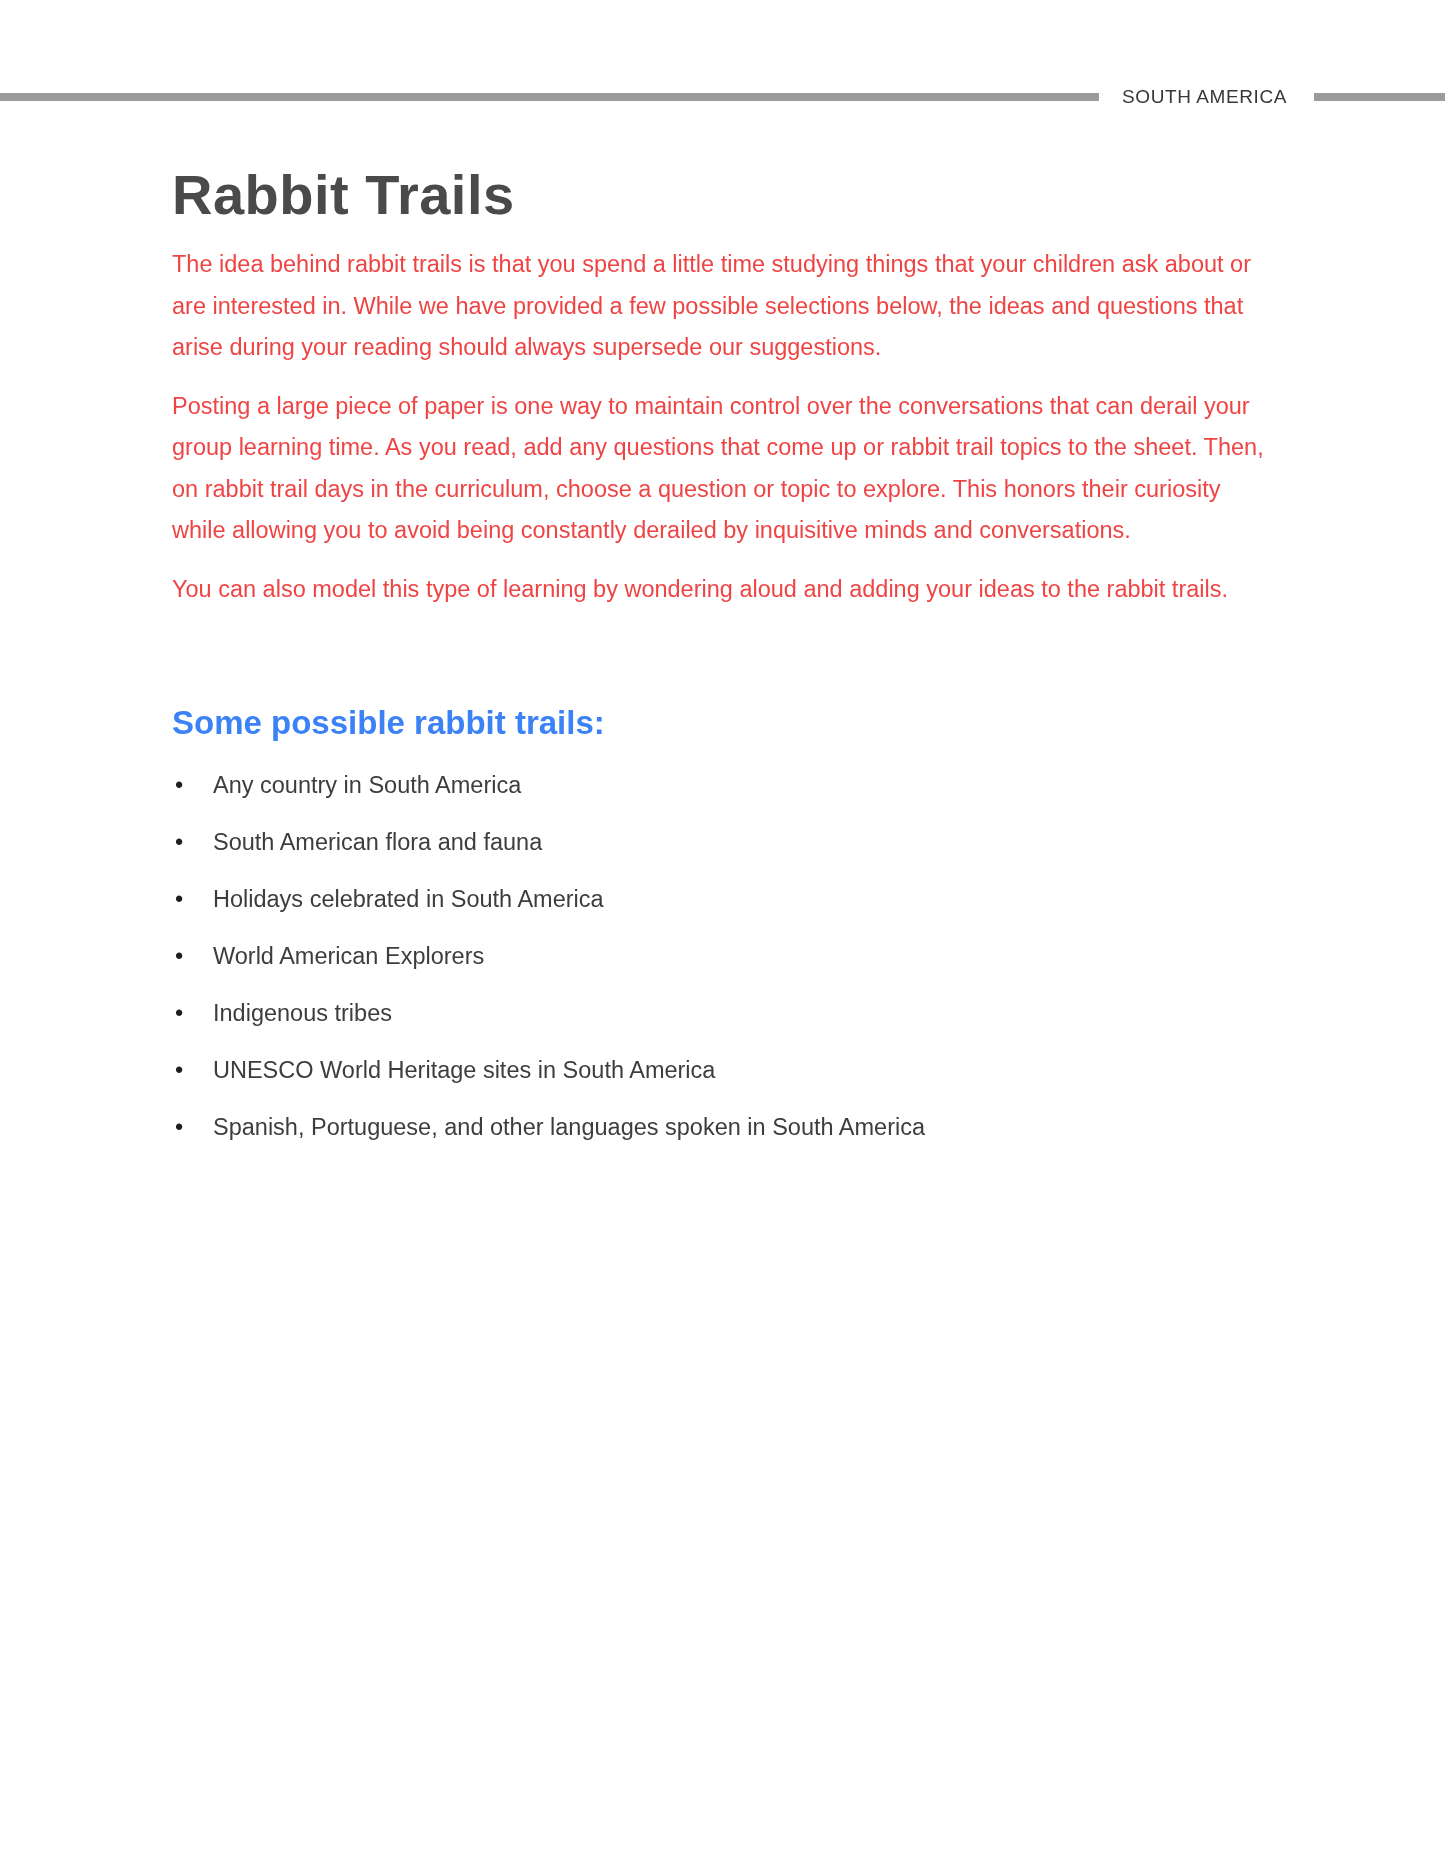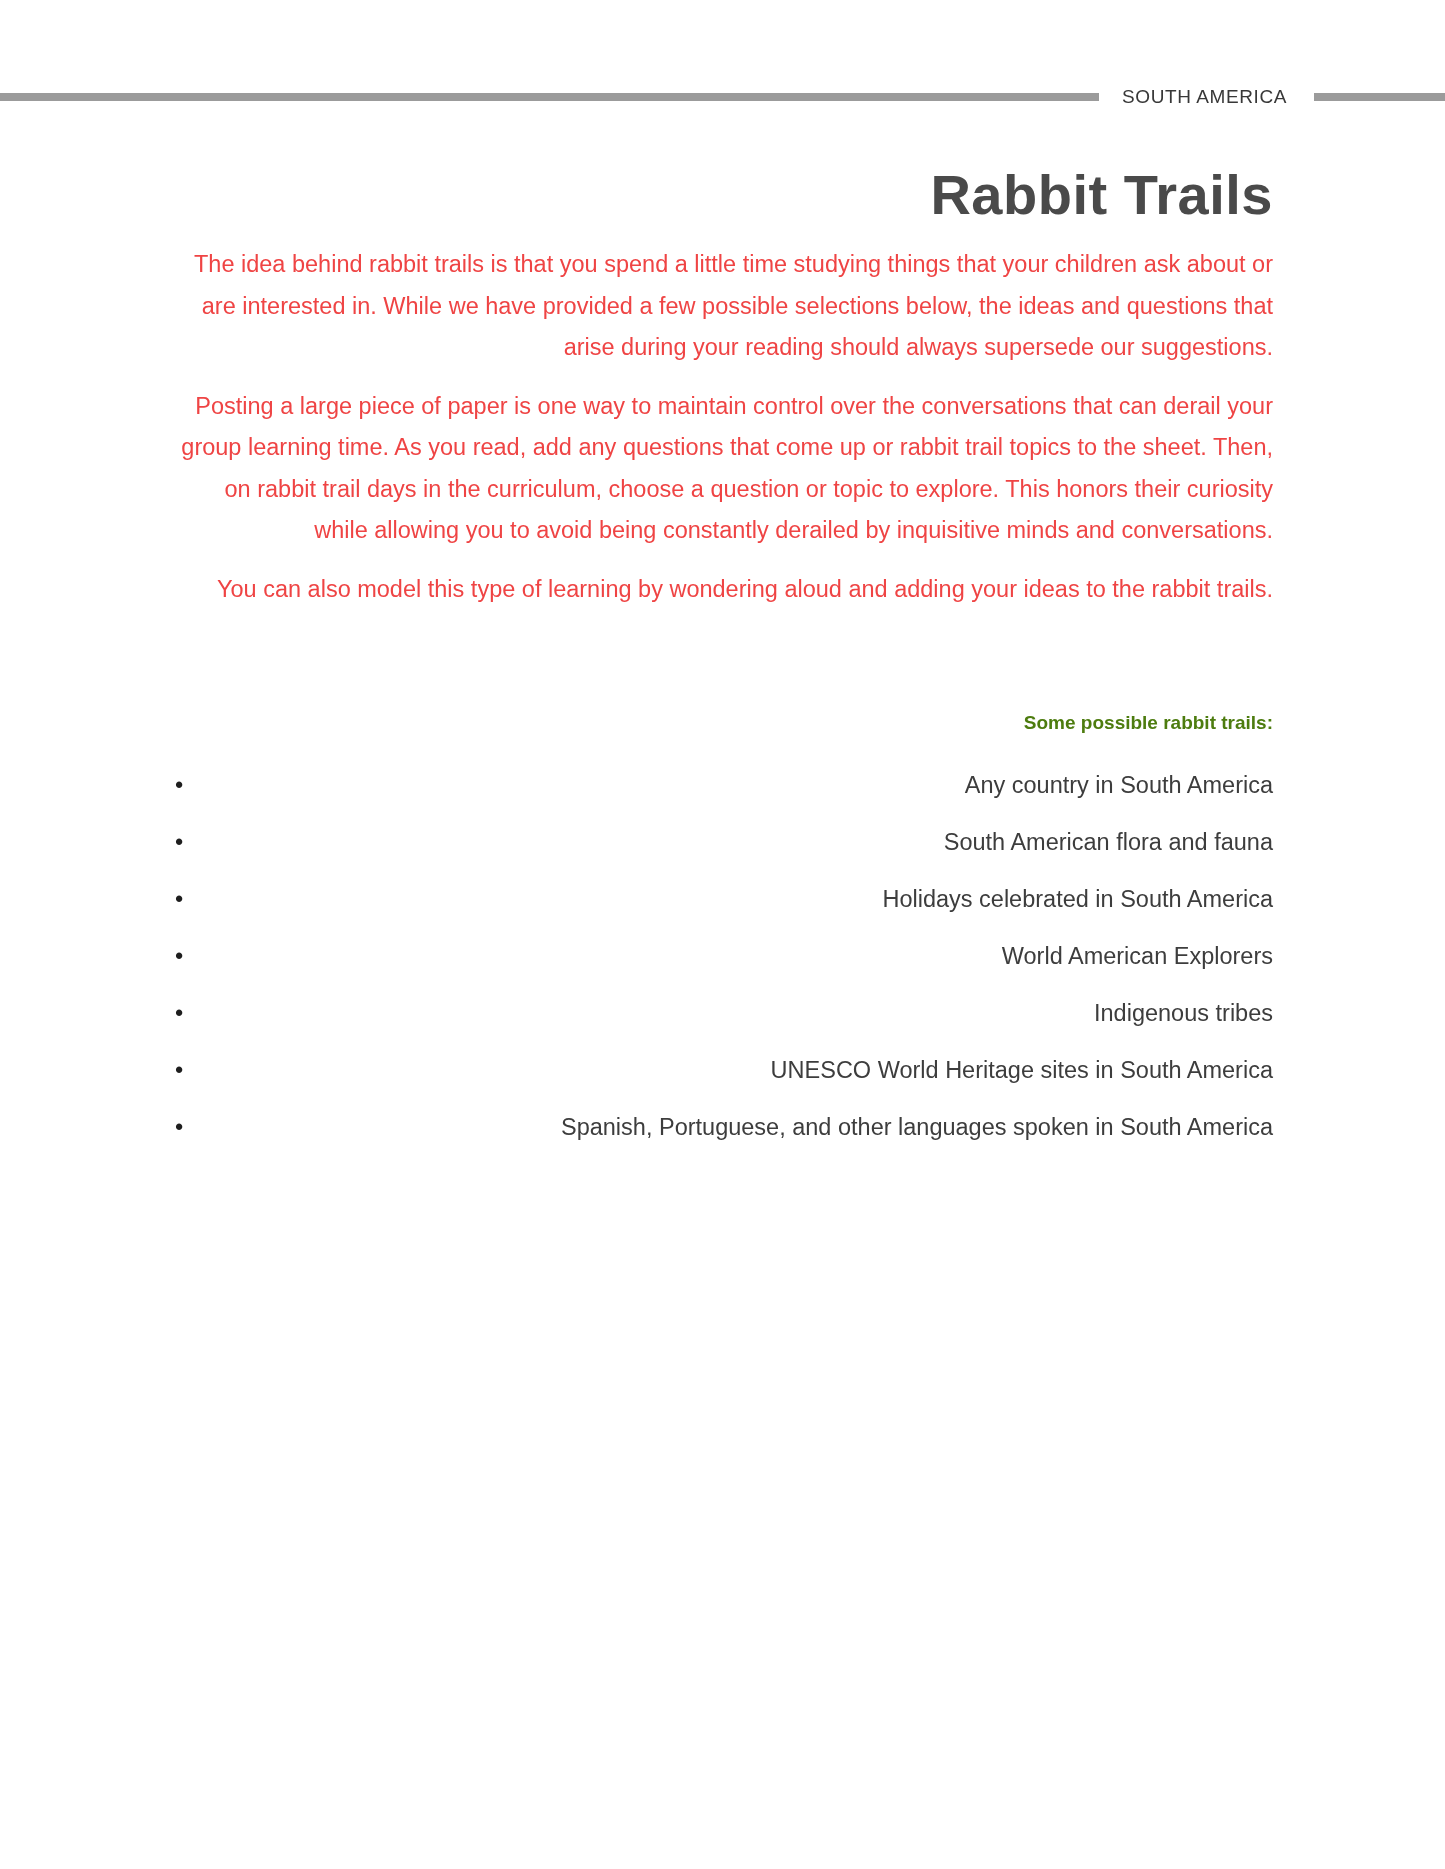--- a/index.html
+++ b/index.html
@@ -4,21 +4,20 @@
 <style>
   * { box-sizing: border-box; margin: 0; padding: 0; }
   html, body { background: #ffffff; }
   .page {
     position: relative;
     width: 1445px;
     height: 1331px;
     background: #ffffff;
     font-family: "Liberation Sans", sans-serif;
     overflow: hidden;
-    text-align: right;
   }
 
   
   .header-row {
     position: absolute;
     top: 86px;
     left: 0;
     width: 1445px;
     height: 22px;
     display: flex;
@@ -57,24 +56,24 @@
     font-size: 23.5px;
     line-height: 41.5px;
     font-weight: 400;
     color: #ef4444;
     margin-top: 17px;
   }
   .body-par.first { margin-top: 24px; }
 
   .list-heading {
     margin-top: 92px;
-    font-size: 19px;
+    font-size: 33px;
     line-height: 41.5px;
     font-weight: 700;
-    color: #4d7c0f;
+    color: #3b82f6;
   }
   .trail-list {
     list-style: none;
     margin-top: 21px;
   }
   .trail-list li {
     position: relative;
     padding-left: 41px;
     font-size: 23.5px;
     line-height: 41.5px;

